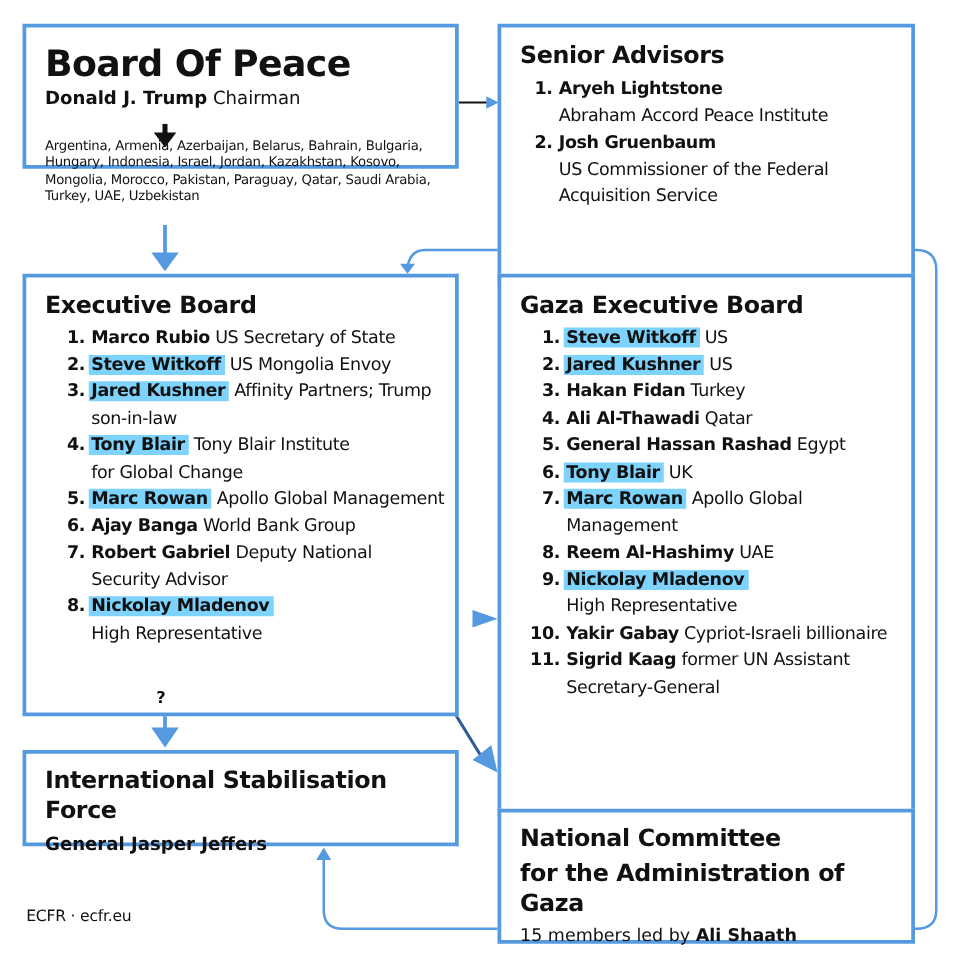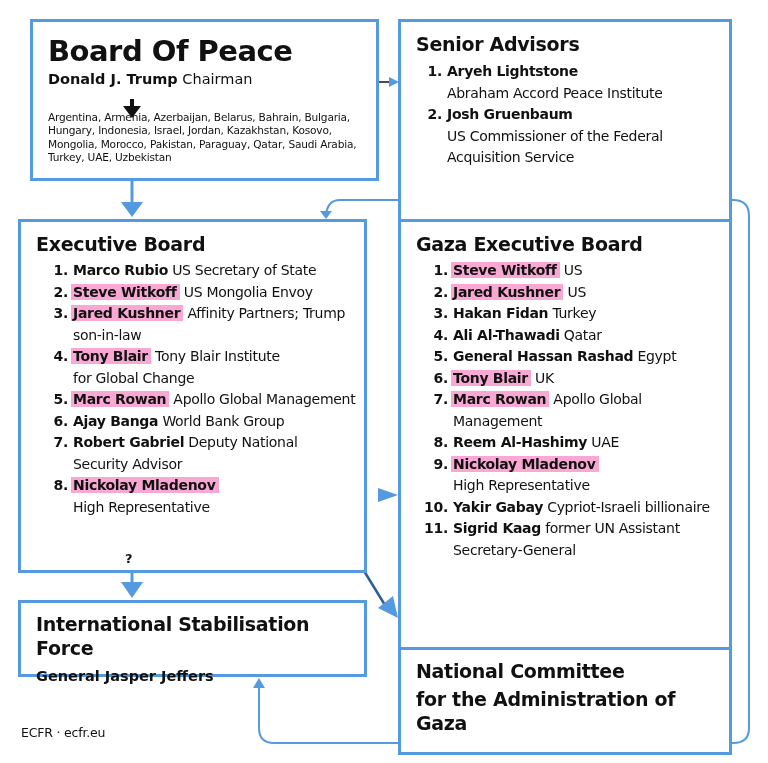--- a/index.html
+++ b/index.html
@@ -10,21 +10,21 @@
   .title-big { font-weight:bold; font-size:29px; letter-spacing:-0.5px; line-height:32px; }
   .title { font-weight:bold; font-size:19px; line-height:24px; letter-spacing:-0.3px; }
   .chair { font-size:14.5px; margin-top:4px; }
   .chair b { font-weight:bold; }
   .countries { font-size:10.6px; line-height:13.4px; margin-top:24px; letter-spacing:-0.2px; }
   ol.members { list-style:none; margin:4px 0 0 0; padding:0; }
   ol.members li { display:flex; font-size:14px; line-height:21.5px; letter-spacing:-0.3px; }
   ol.members li .num { font-weight:bold; min-width:26px; text-align:right; padding-right:5px; flex:none; }
   ol.members li .txt { flex:1; }
   ol.members li .nm { font-weight:bold; }
-  ol.members li .nm.hl { background:#f9a8d4; padding:0 3px 0 2px; margin-left:-2px; }
+  ol.members li .nm.hl { background:#7dd3fc; padding:0 3px 0 2px; margin-left:-2px; }
   .sub { font-weight:bold; font-size:14.5px; margin-top:8px; }
   .nc-sub { font-size:14px; margin-top:6px; }
   .nc-sub b { font-weight:bold; }
   .footer { position:absolute; left:21px; top:725px; font-size:12.5px; letter-spacing:-0.2px; }
   .qmark { position:absolute; left:125px; top:551px; font-weight:bold; font-size:13px; }
   .down-arrow { position:absolute; left:123px; top:99px; }
 </style>
 </head>
 <body>
 
@@ -66,21 +66,21 @@
 
   <path d="M213,474 L219,474 L219,516 L213,516" fill="none" stroke="#111" stroke-width="2.5"></path>
 
   <path d="M219,495 L380,495" fill="none" stroke="url(#dg)" stroke-width="2.5"></path>
   <path d="M378,488 L398,495 L378,502 z" fill="#5599e0"></path>
 
   <path d="M219,495 L290,495 Q320,495 345,540 L388,610" fill="none" stroke="#2e5e94" stroke-width="2.5"></path>
   <path d="M378,608 L398,618 L393,596 z" fill="#5599e0"></path>
 </svg>
 
-<div class="box" style="left:30px; top:19px; width:349px; height:162px; padding:13px 14px 0 15px;">
+<div class="box" style="left:18px; top:19px; width:349px; height:116px; padding:13px 14px 0 15px;">
   <div class="title-big">Board Of Peace</div>
   <div class="chair">
     <b>Donald J. Trump</b>
     <span>Chairman</span>
   </div>
   <div class="countries">Argentina, Armenia, Azerbaijan, Belarus, Bahrain, Bulgaria, Hungary, Indonesia, Israel, Jordan, Kazakhstan, Kosovo, Mongolia, Morocco, Pakistan, Paraguay, Qatar, Saudi Arabia, Turkey, UAE, Uzbekistan</div>
 </div>
 <svg class="down-arrow" width="18" height="20" viewBox="0 0 18 20">
   <rect x="7" y="0" width="4" height="8" fill="#111"></rect>
   <path d="M0,7 L18,7 L9,19 z" fill="#111"></path>
@@ -193,15 +193,19 @@
 <div class="qmark">?</div>
 
 <div class="box" style="left:18px; top:600px; width:349px; height:77px; padding:9px 12px 0 15px;">
   <div class="title">International Stabilisation Force</div>
   <div class="sub">General Jasper Jeffers</div>
 </div>
 
 <div class="box" style="left:398px; top:617px; width:334px; height:108px; padding:9px 12px 0 15px;margin-top:30px;">
   <div class="title">National Committee</div>
   <div class="title" style="margin-top:4px;">for the Administration of Gaza</div>
+  <div class="nc-sub">
+    <span>15 members led by</span>
+    <b>Ali Shaath</b>
+  </div>
 </div>
 
 <div class="footer">ECFR · ecfr.eu</div>
 
 </body></html>

